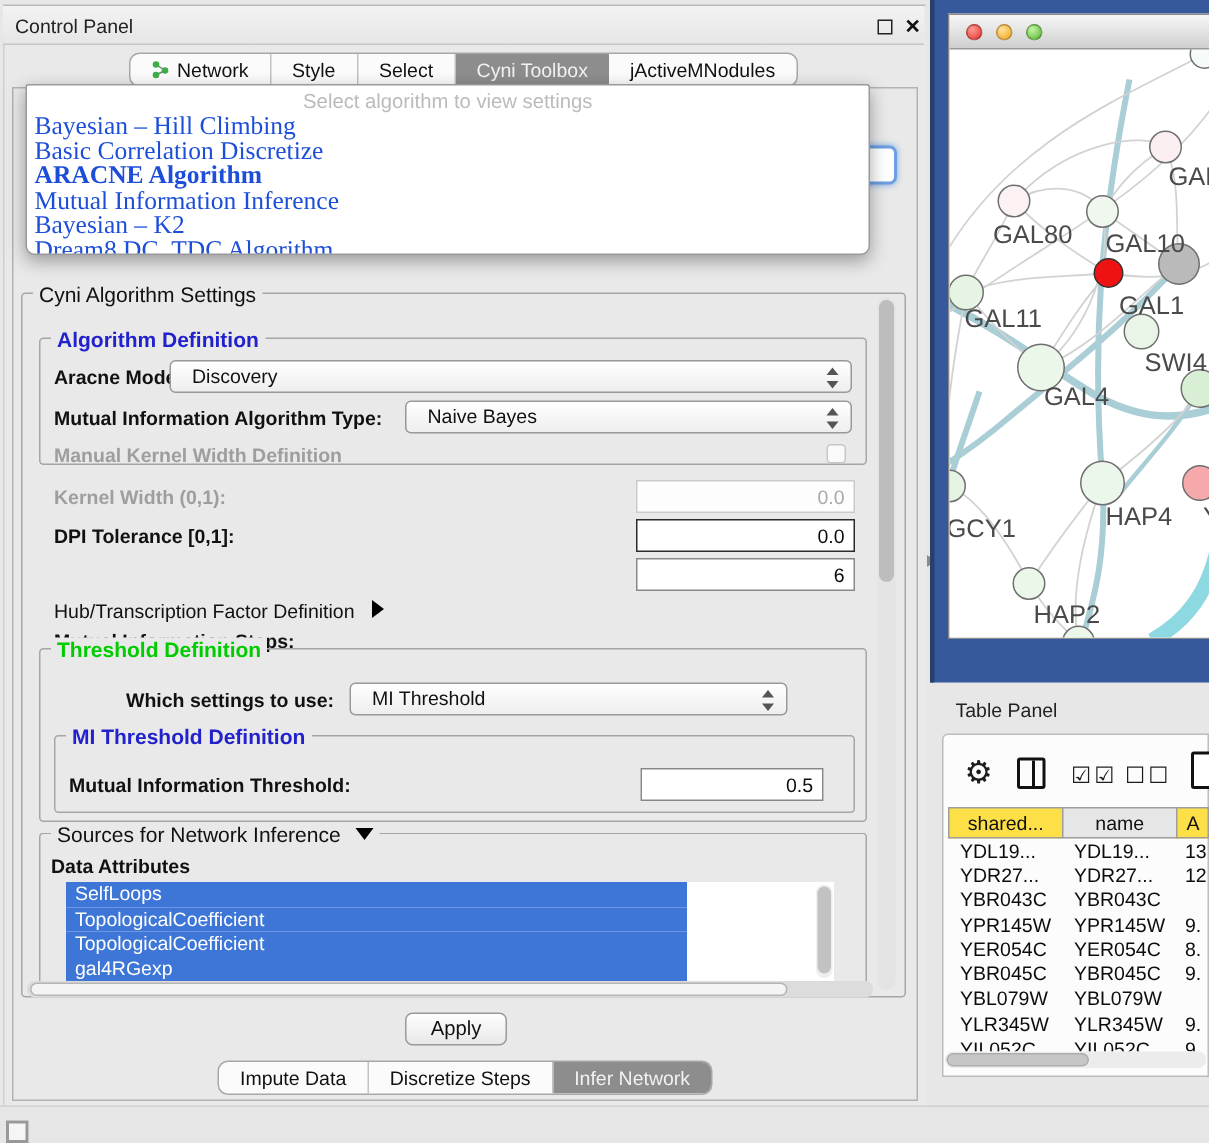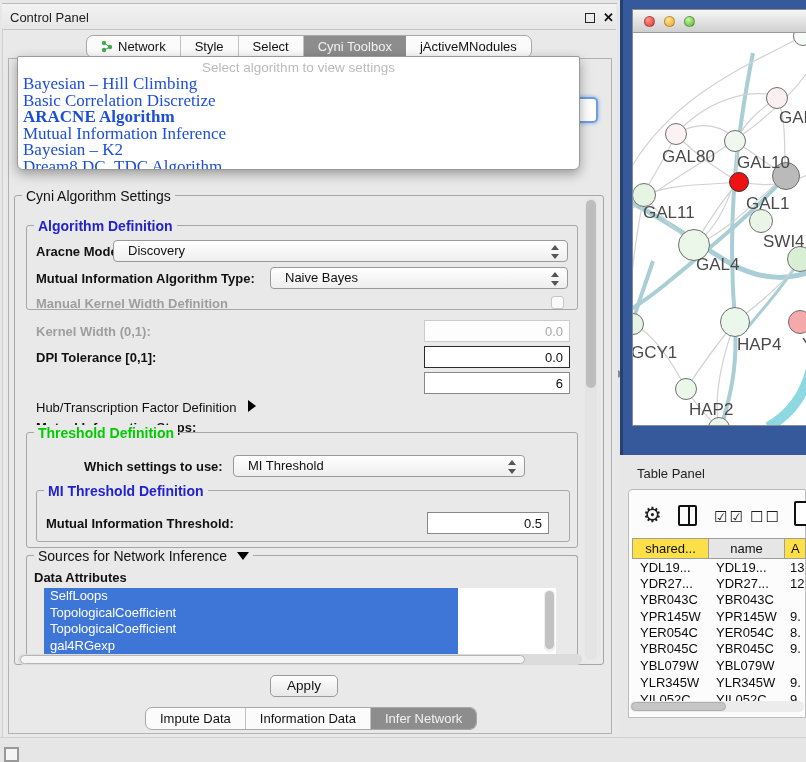--- a/index.html
+++ b/index.html
@@ -277,21 +277,21 @@
   <div class="thumb" style="left:2px; width:505px;"></div>
 </div>
 
 <div class="abs" id="apply-btn">Apply</div>
 
 <div class="abs tabstrip" id="bottom-tabs">
   <div class="tab">
       <span>Impute Data</span>
     </div>
   <div class="tab">
-      <span>Information Data</span>
+      <span>Discretize Steps</span>
     </div>
   <div class="tab sel">
       <span>Infer Network</span>
     </div>
 </div>
 
 <div class="abs" id="splitter-arrow"></div>
 
 <div class="abs" id="net-frame"></div>
 <div class="abs" id="net-window">

